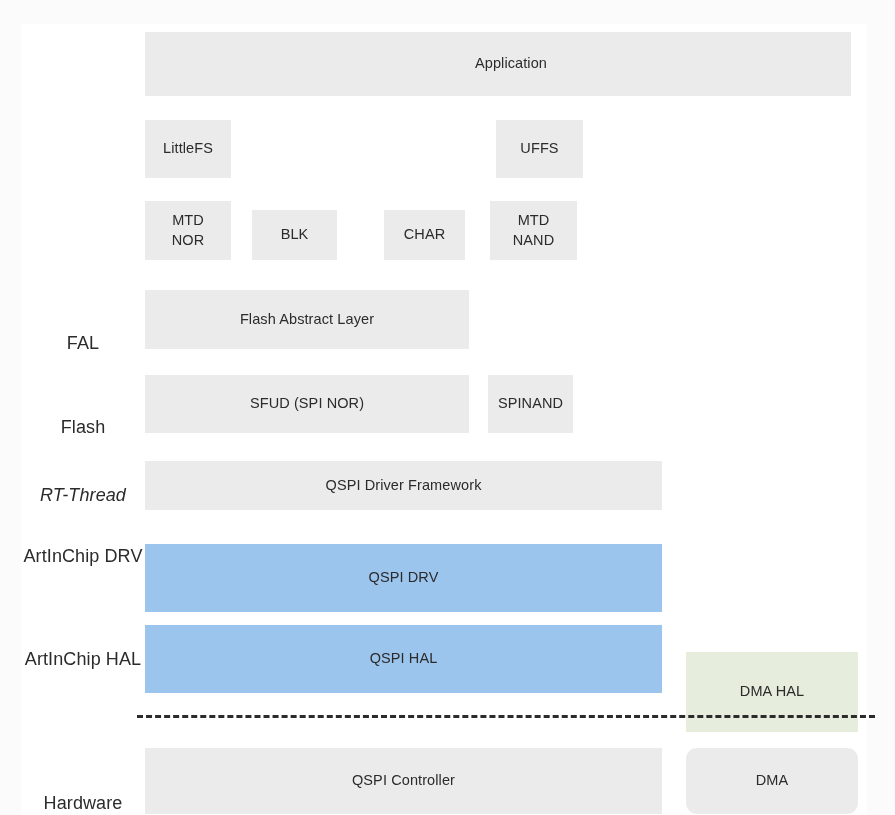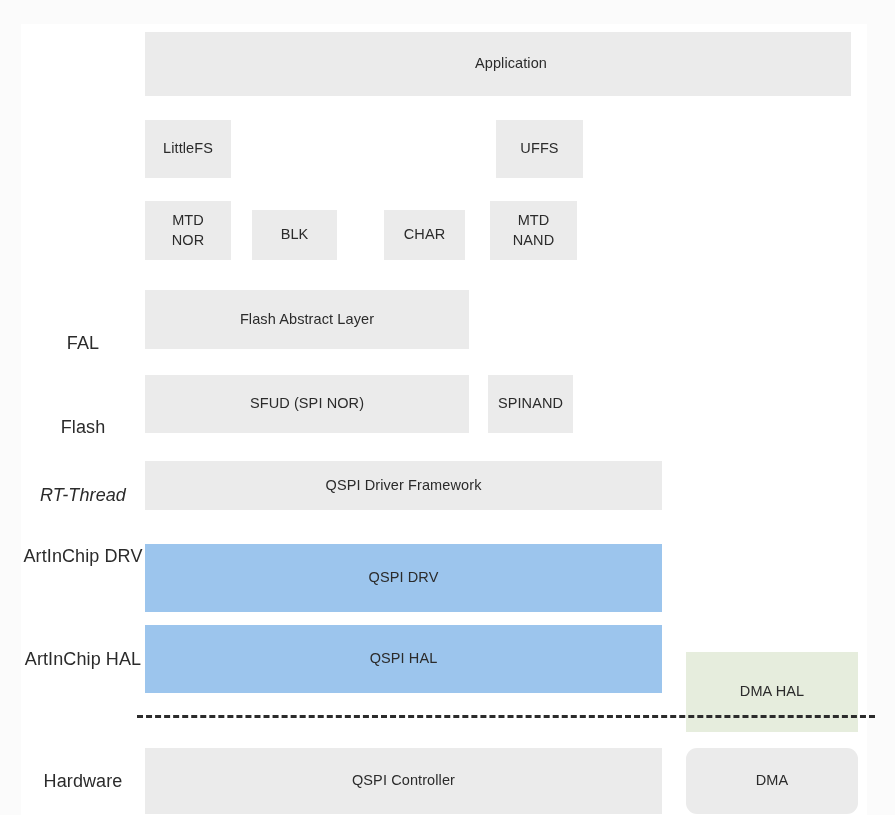--- a/index.html
+++ b/index.html
@@ -94,21 +94,21 @@
       </div>
 
       <div class="row-label" style="left:0px; top:498px; width:124px; height:68px;">
         <span>ArtInChip DRV</span>
       </div>
 
       <div class="row-label" style="left:0px; top:601px; width:124px; height:68px;">
         <span>ArtInChip HAL</span>
       </div>
 
-      <div class="row-label" style="left:0px; top:724px; width:124px; height:66px;">
+      <div class="row-label" style="left:0px; top:724px; width:124px; height:66px;align-items:flex-end;">
         <span>Hardware</span>
       </div>
 
       <div class="blk gray" style="left:124px; top:8px; width:706px; height:64px;padding-left:26px;">
         <span>Application</span>
       </div>
 
       <div class="blk gray" style="left:124px; top:96px; width:86px; height:58px;">
         <span>LittleFS</span>
       </div>

